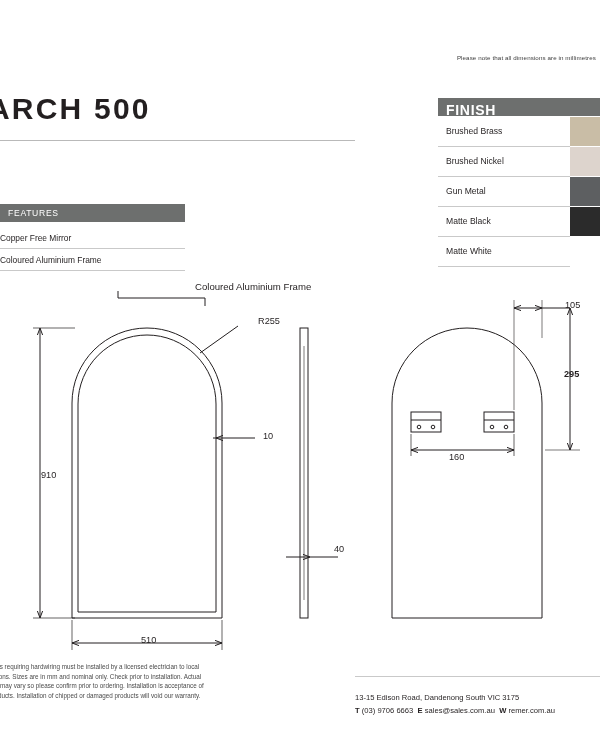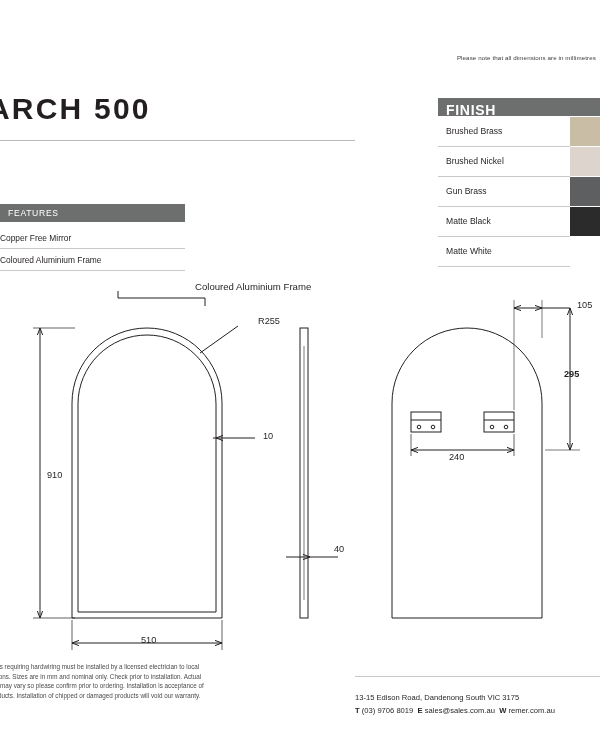--- a/index.html
+++ b/index.html
@@ -223,21 +223,21 @@
   </div>
   <div class="finish-rule" style="top:146px;"></div>
 
   <div class="finish-row" style="top:147px;">
     <div class="fname">Brushed Nickel</div>
     <div class="swatch" style="background:#ddd4cd;"></div>
   </div>
   <div class="finish-rule" style="top:176px;"></div>
 
   <div class="finish-row" style="top:177px;">
-    <div class="fname">Gun Brass</div>
+    <div class="fname">Gun Metal</div>
     <div class="swatch" style="background:#5d5f61;"></div>
   </div>
   <div class="finish-rule" style="top:206px;"></div>
 
   <div class="finish-row" style="top:207px;">
     <div class="fname">Matte Black</div>
     <div class="swatch" style="background:#2b2b2b;"></div>
   </div>
   <div class="finish-rule" style="top:236px;"></div>
 
@@ -309,35 +309,35 @@
         <line x1="570" y1="30" x2="570" y2="172"></line>
         <line x1="545" y1="172" x2="580" y2="172" stroke-width=".6"></line>
         <path d="M570 30 l-2.6 7 M570 30 l2.6 7"></path>
         <path d="M570 172 l-2.6 -7 M570 172 l2.6 -7"></path>
       </g>
     </svg>
   </div>
 
   <div class="dwg-label" style="left:195px; top:281px;">Coloured Aluminium Frame</div>
   <div class="dim-text" style="left:258px; top:316px;">R255</div>
-  <div class="dim-text" style="left:47px; top:470px;">910</div>
+  <div class="dim-text" style="left:41px; top:470px;">910</div>
   <div class="dim-text" style="left:141px; top:635px;">510</div>
   <div class="dim-text" style="left:263px; top:431px;">10</div>
   <div class="dim-text" style="left:334px; top:544px;">40</div>
-  <div class="dim-text" style="left:449px; top:452px;">240</div>
-  <div class="dim-text" style="left:565px; top:300px;margin-left:12px;">105</div>
+  <div class="dim-text" style="left:449px; top:452px;">160</div>
+  <div class="dim-text" style="left:565px; top:300px;">105</div>
   <div class="dim-text" style="left:564px; top:369px;font-weight:bold;">295</div>
 
   <div class="footer-left">Products requiring hardwiring must be installed by a licensed electrician to local regulations. Sizes are in mm and nominal only. Check prior to installation. Actual colours may vary so please confirm prior to ordering. Installation is acceptance of our products. Installation of chipped or damaged products will void our warranty.</div>
   <div class="footer-rule"></div>
   <div class="footer-right">
     <div class="ln">13-15 Edison Road, Dandenong South VIC 3175</div>
     <div class="ln">
       <b>T</b>
-      <span>(03) 9706 8019</span>
+      <span>(03) 9706 6663</span>
       &nbsp;<b>E</b>
       <span>sales@sales.com.au</span>
       &nbsp;<b>W</b>
       <span>remer.com.au</span>
     </div>
   </div>
 
 </div>
 
 </body></html>

